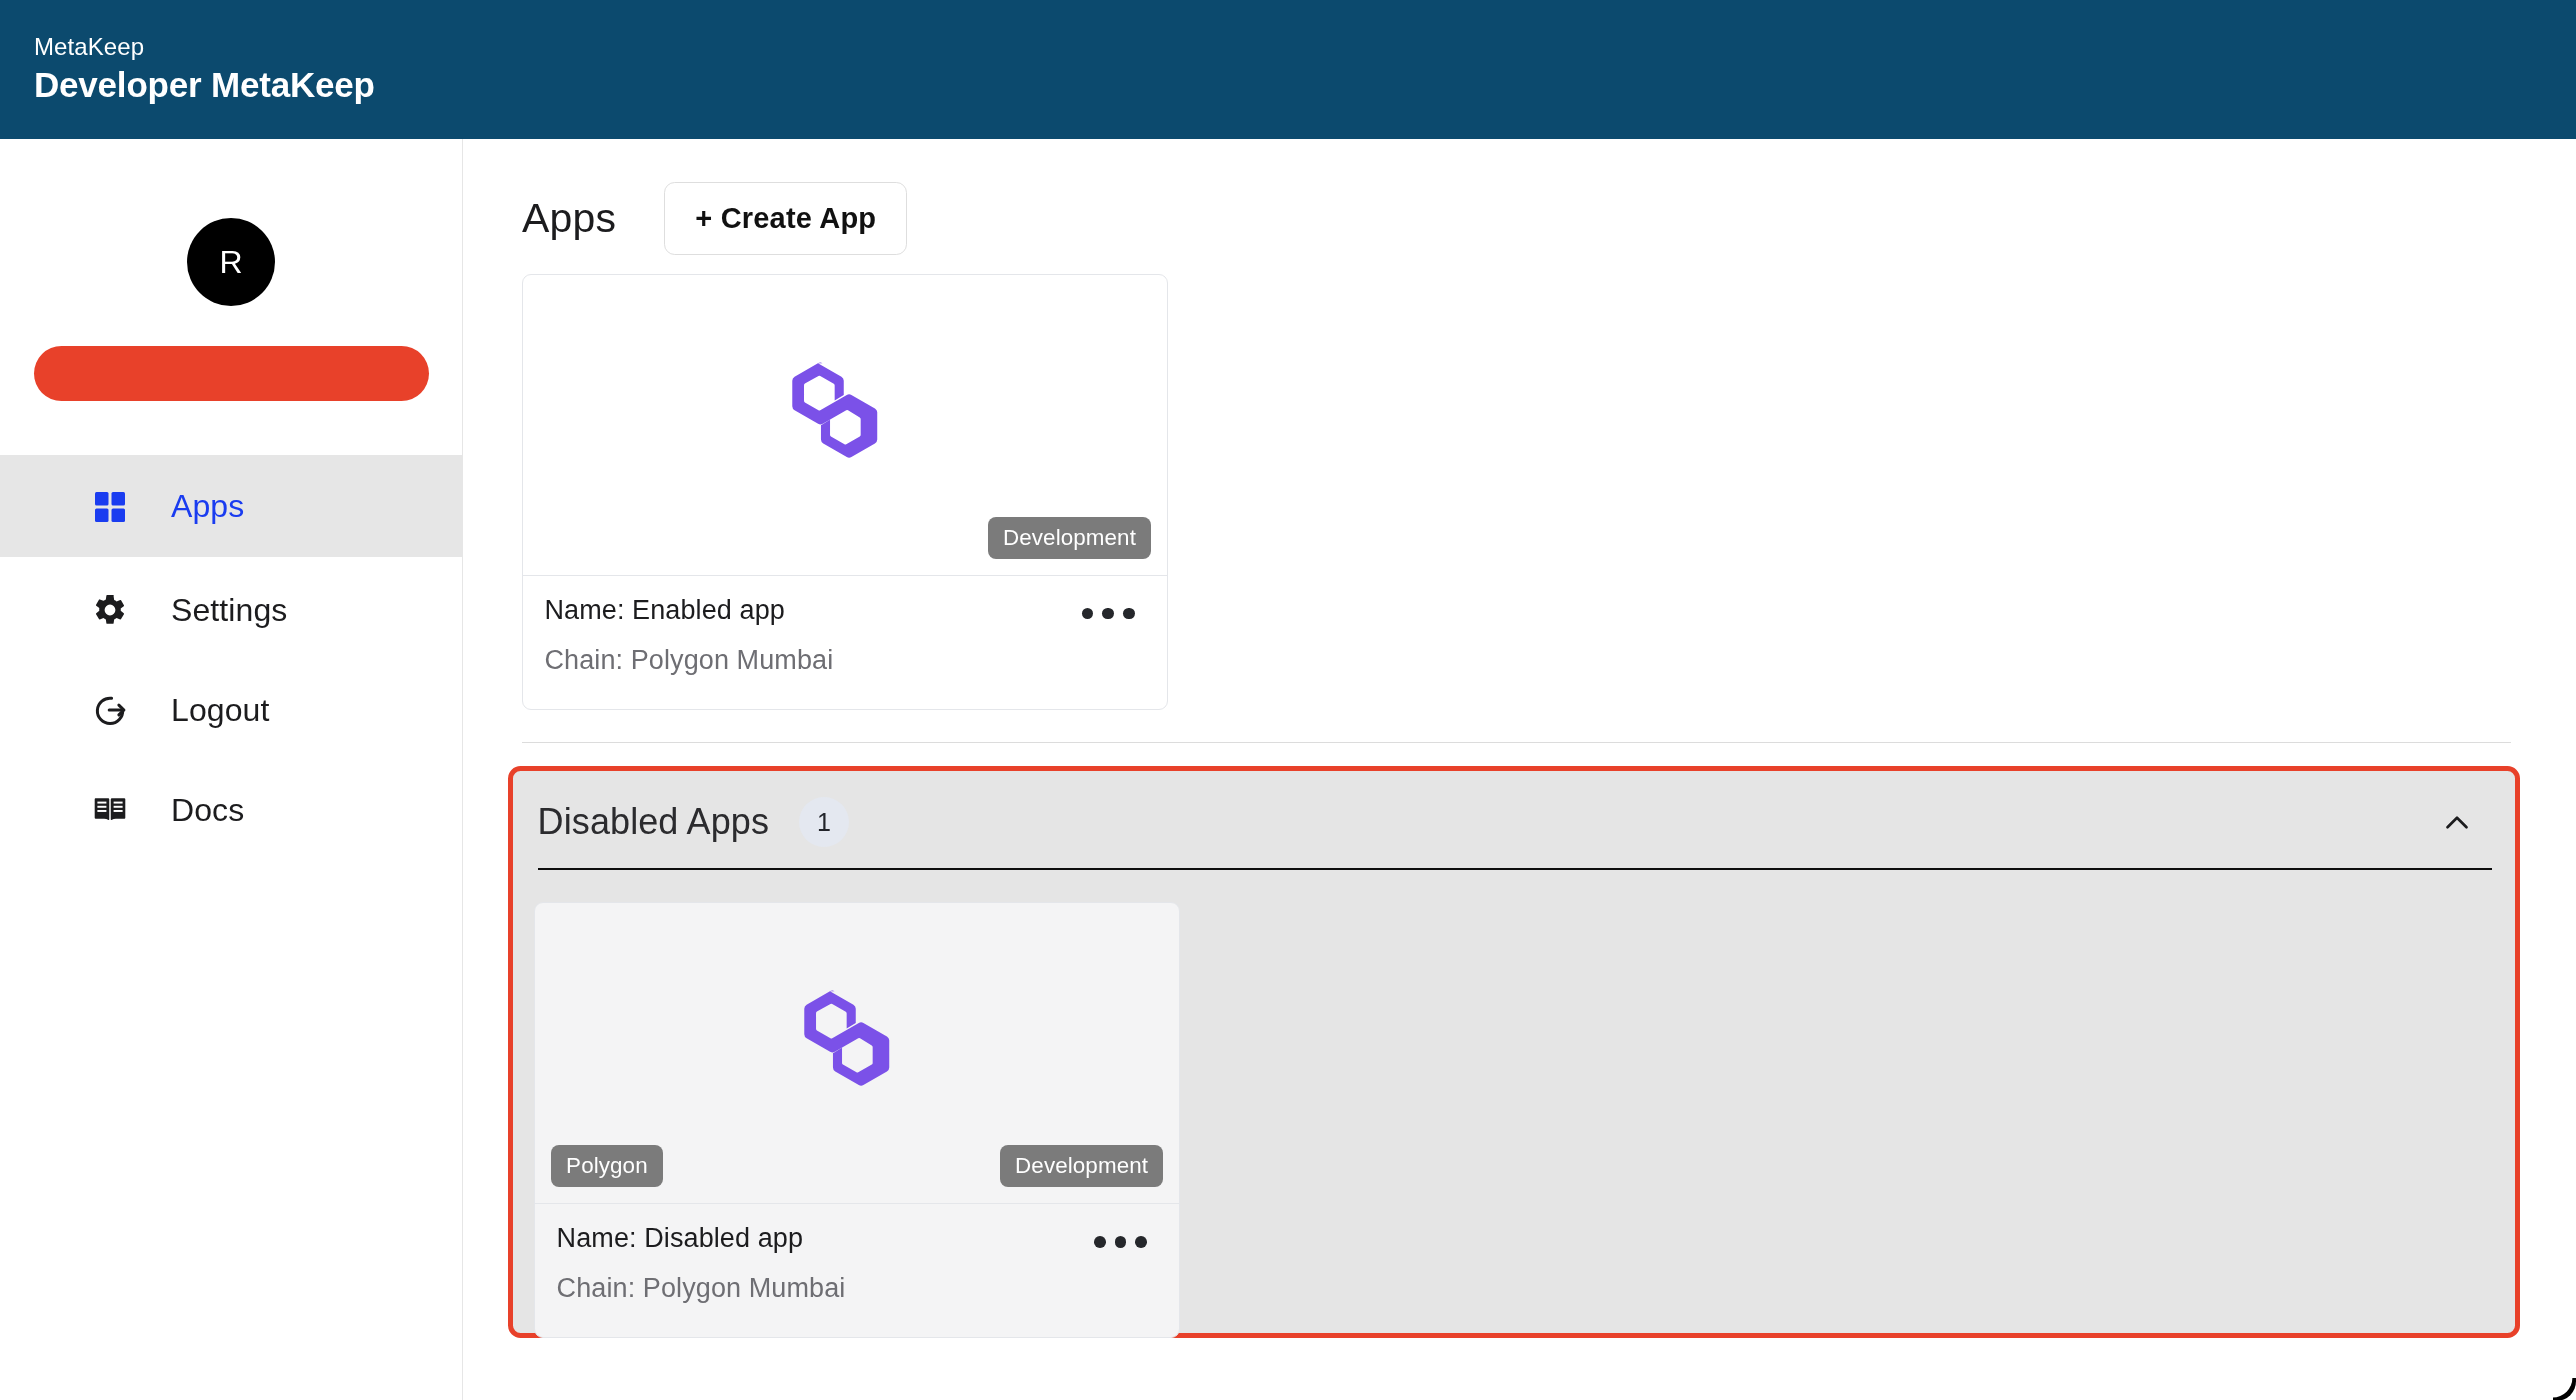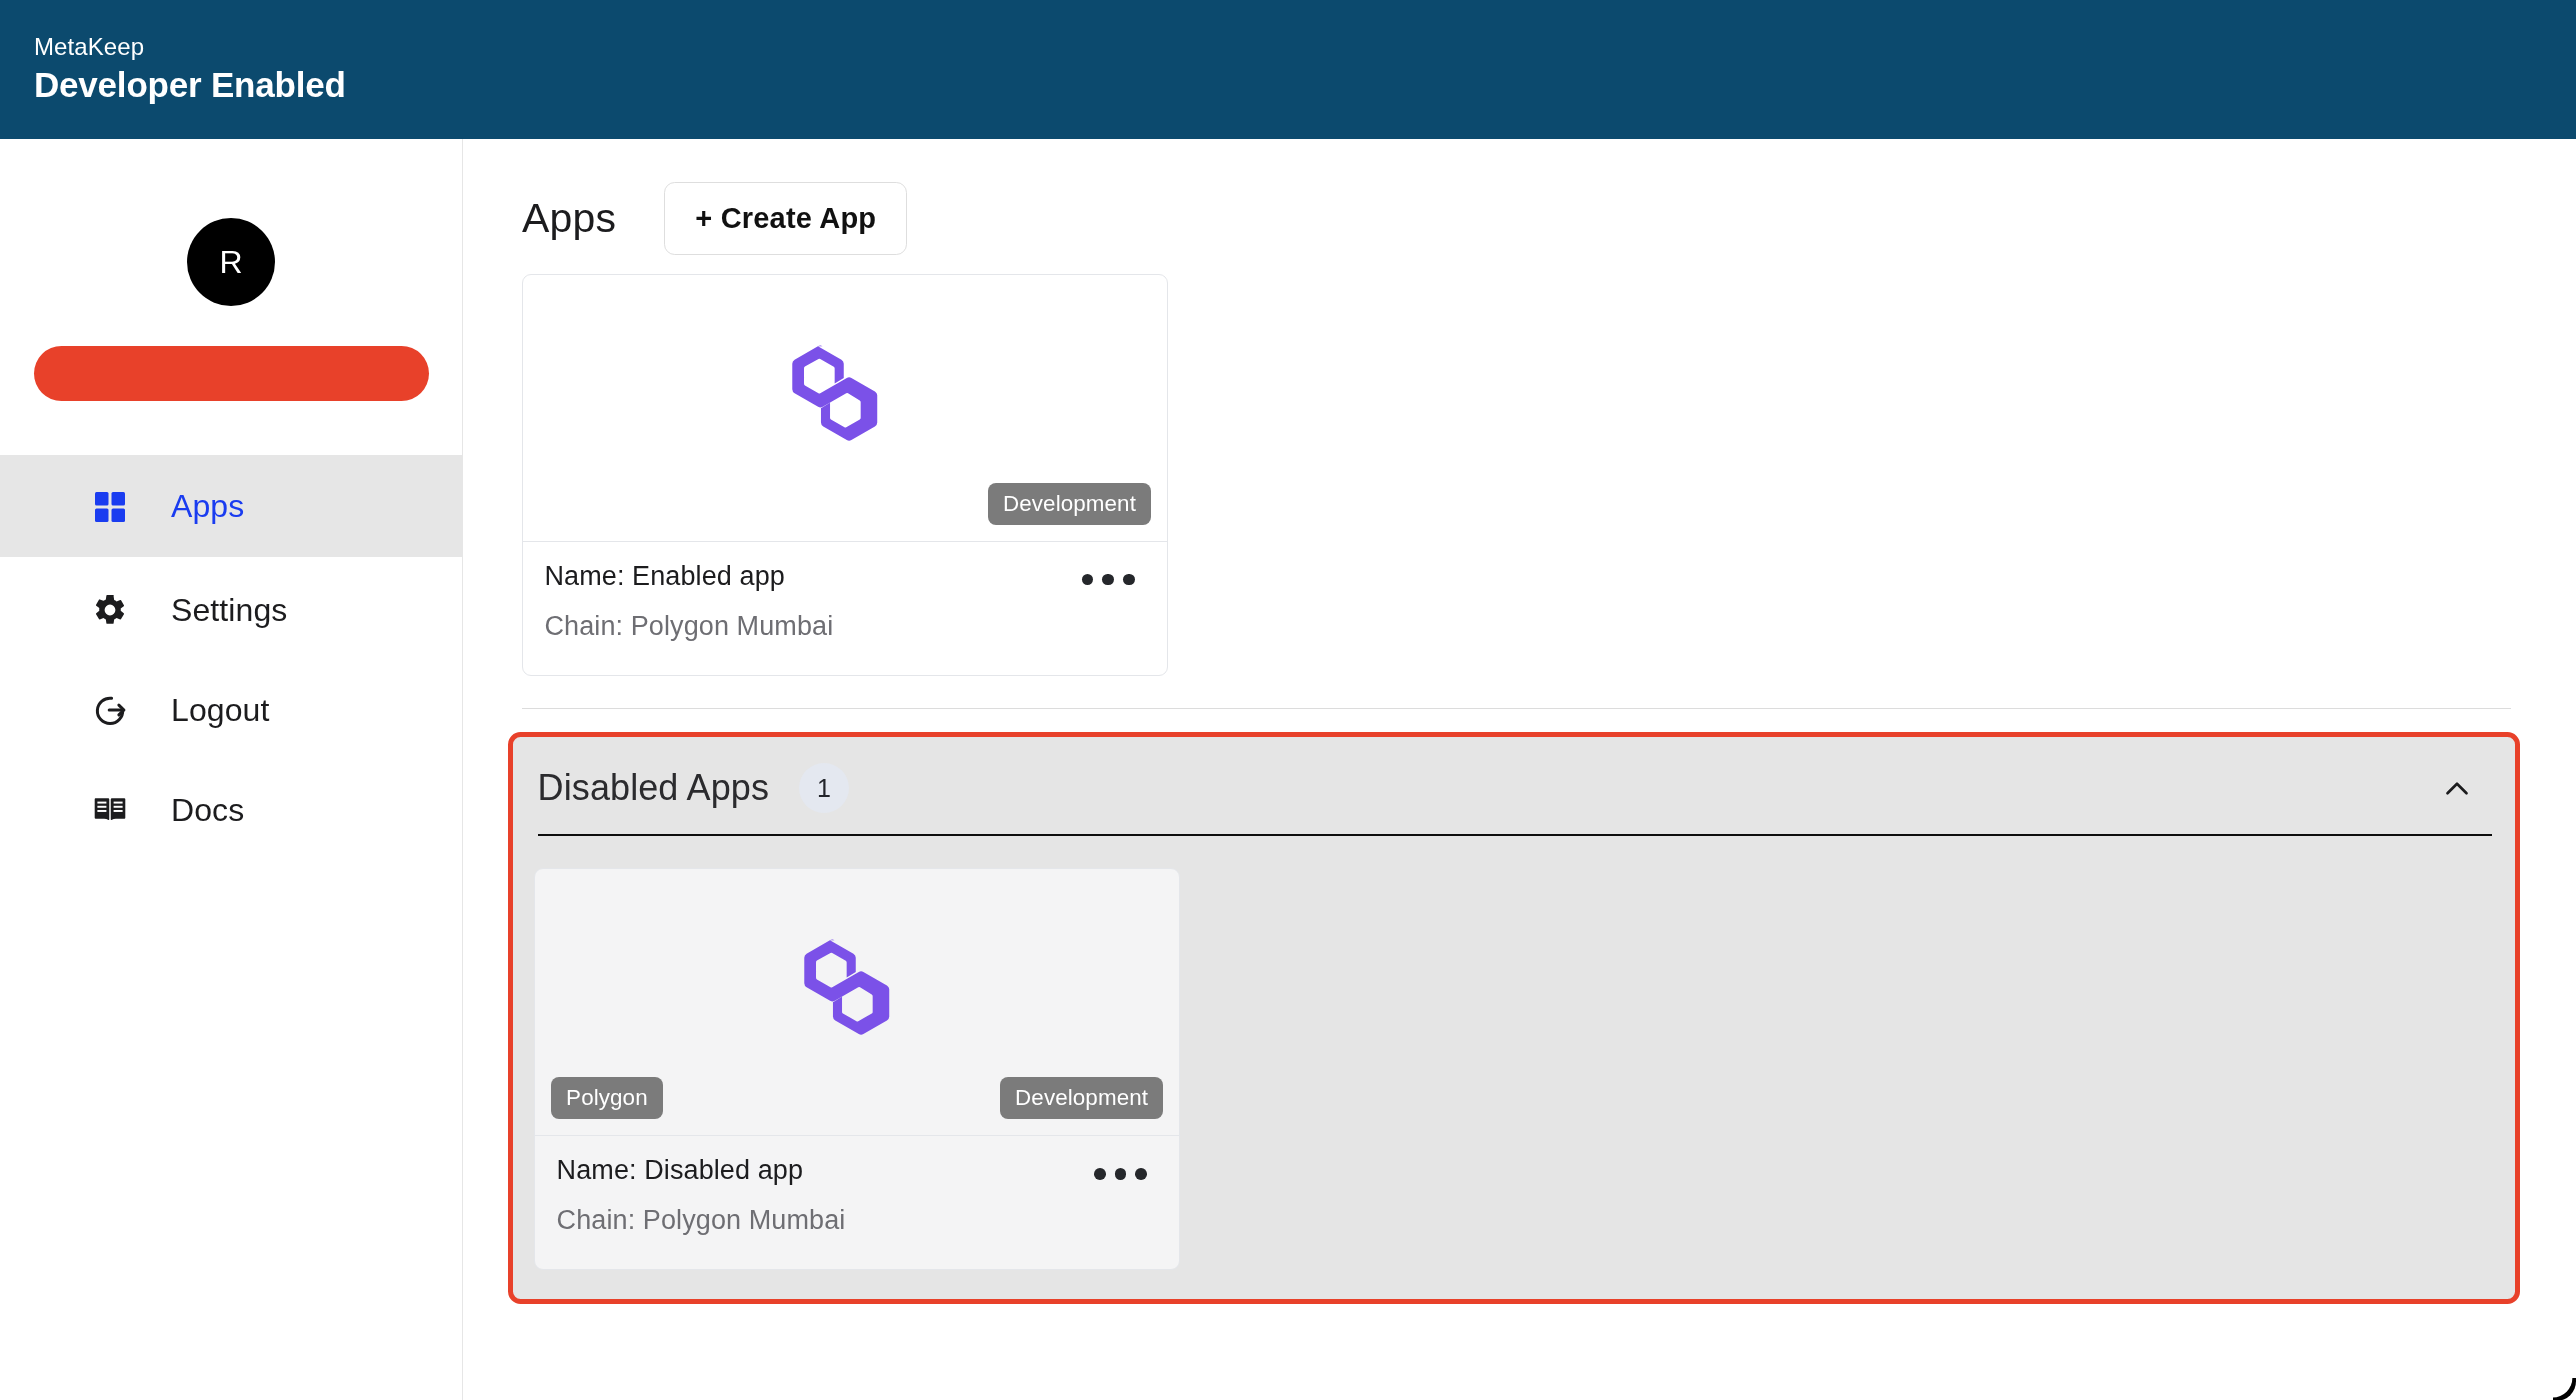--- a/index.html
+++ b/index.html
@@ -162,21 +162,21 @@
     border: 1.8px solid #e4e6ea;
     border-radius: 9px;
     background: #ffffff;
     overflow: hidden;
   }
   .app-card.disabled-card {
     background: #f4f4f5;
   }
   .card-media {
     position: relative;
-    height: 266px;
+    height: 300px;
     display: flex;
     align-items: center;
     justify-content: center;
   }
   .card-media .logo {
     margin-top: -23px;
   }
   .badge {
     position: absolute;
     bottom: 16px;
@@ -302,21 +302,21 @@
     transform: translate(-3.6px, -3.6px);
   }
 </style>
 </head>
 <body>
 
 <div class="app-window">
 
   <div class="topbar">
     <div class="brand-small">MetaKeep</div>
-    <div class="brand-large">Developer Enabled</div>
+    <div class="brand-large">Developer MetaKeep</div>
   </div>
 
   <div class="sidebar">
 
     <div class="avatar-wrap">
       <div class="avatar">R</div>
     </div>
 
     <div class="redacted-bar"></div>
 

